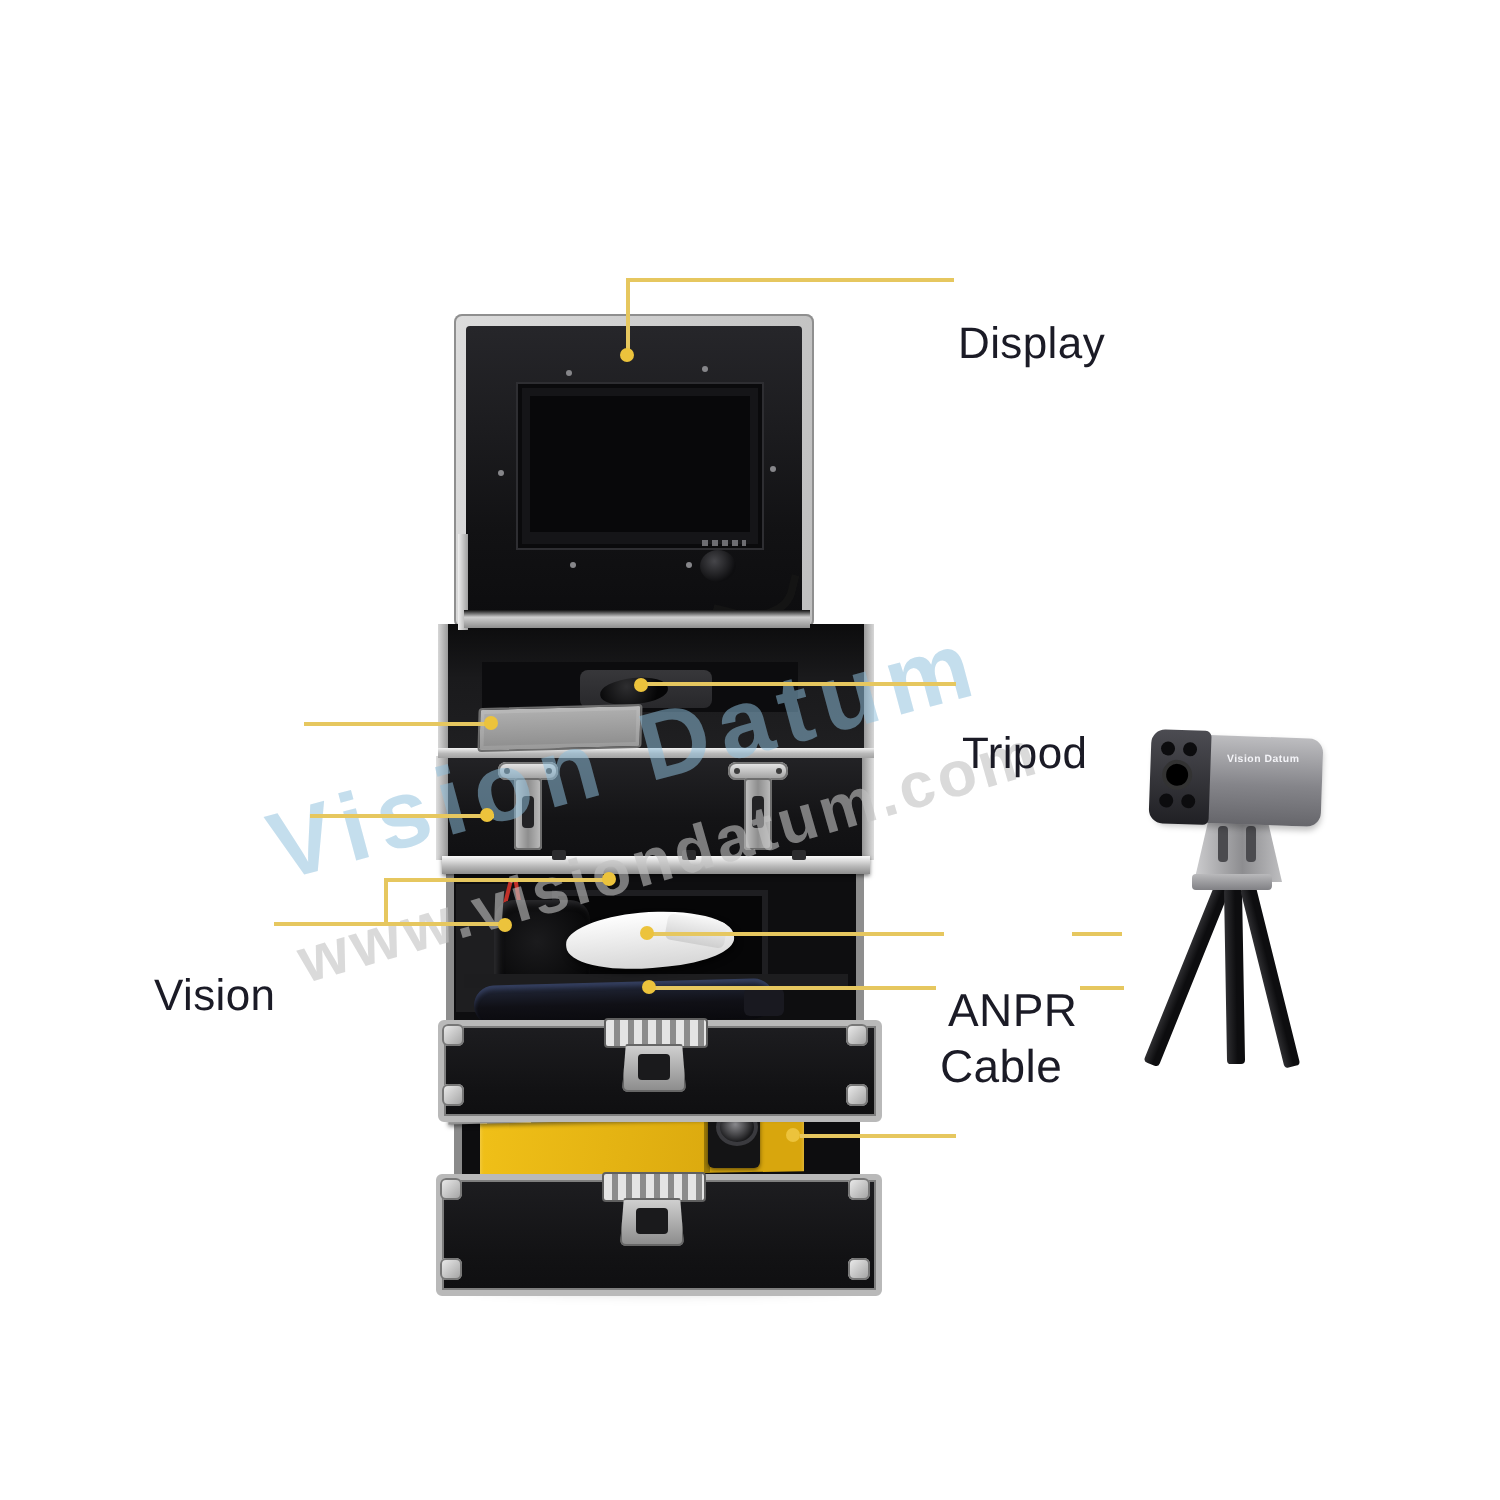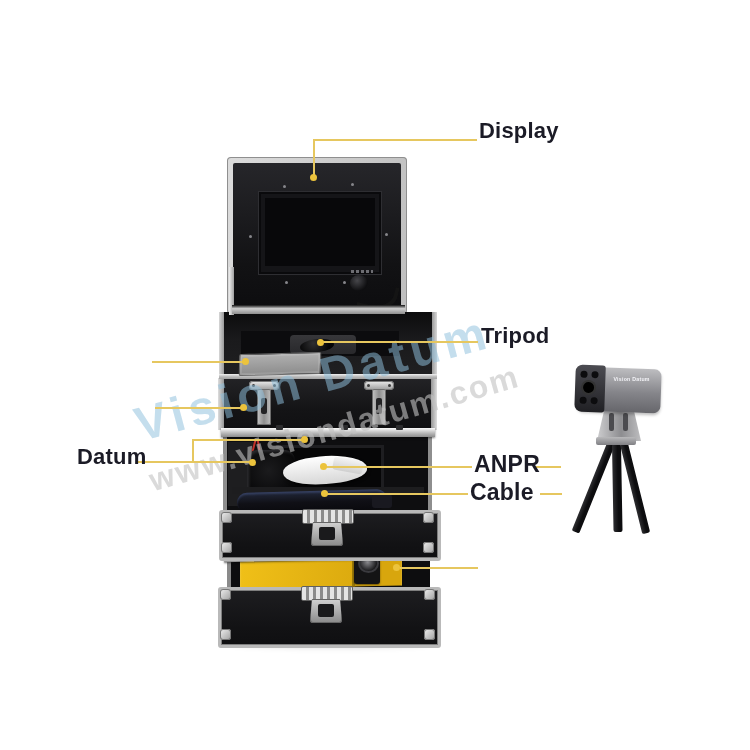--- a/index.html
+++ b/index.html
@@ -9,22 +9,22 @@
     --watermark-blue:#8fc0dd;
     --watermark-gray:#c2c2c2;
     --module-yellow:#f0c018;
   }
   html,body{margin:0;padding:0;background:#fff;}
   .stage{position:relative;width:750px;height:750px;background:#fff;overflow:hidden;
          font-family:"Liberation Sans", sans-serif;}
   .abs{position:absolute;}
 
   
-  .lbl{position:absolute;font-weight:700;font-size:22px;line-height:1.15;
-       color:var(--label-text);z-index:30;white-space:nowrap;letter-spacing:.2px;}
+  .lbl{position:absolute;font-weight:400;font-size:22px;line-height:1.15;
+       color:var(--label-text);z-index:30;white-space:nowrap;letter-spacing:.2px;margin-top:41px;}
   .lbl.small{font-size:23px;}
 
   
   .ll{position:absolute;background:var(--leader-line);z-index:25;}
   .ll.h{height:2px;} .ll.v{width:2px;}
   .ld{position:absolute;width:7px;height:7px;border-radius:50%;
       background:var(--leader-dot);z-index:26;}
 
   
   .wm{position:absolute;z-index:20;white-space:nowrap;font-weight:700;pointer-events:none;}
@@ -330,17 +330,17 @@
 
   <div class="ll h" style="left:326px;top:493px;width:142px"></div>
   <div class="ld" style="left:321px;top:490px"></div>
   <div class="ll h" style="left:540px;top:493px;width:22px"></div>
 
   <div class="ll h" style="left:400px;top:567px;width:78px"></div>
   <div class="ld" style="left:393px;top:564px"></div>
 
   <div class="lbl" style="left:479px;top:118px">Display</div>
   <div class="lbl" style="left:481px;top:323px">Tripod</div>
-  <div class="lbl" style="left:77px;top:444px">Datum</div>
+  <div class="lbl" style="left:77px;top:444px">Vision</div>
   <div class="lbl small" style="left:474px;top:451px">ANPR</div>
   <div class="lbl small" style="left:470px;top:479px">Cable</div>
 
 </div>
 
 </body></html>

